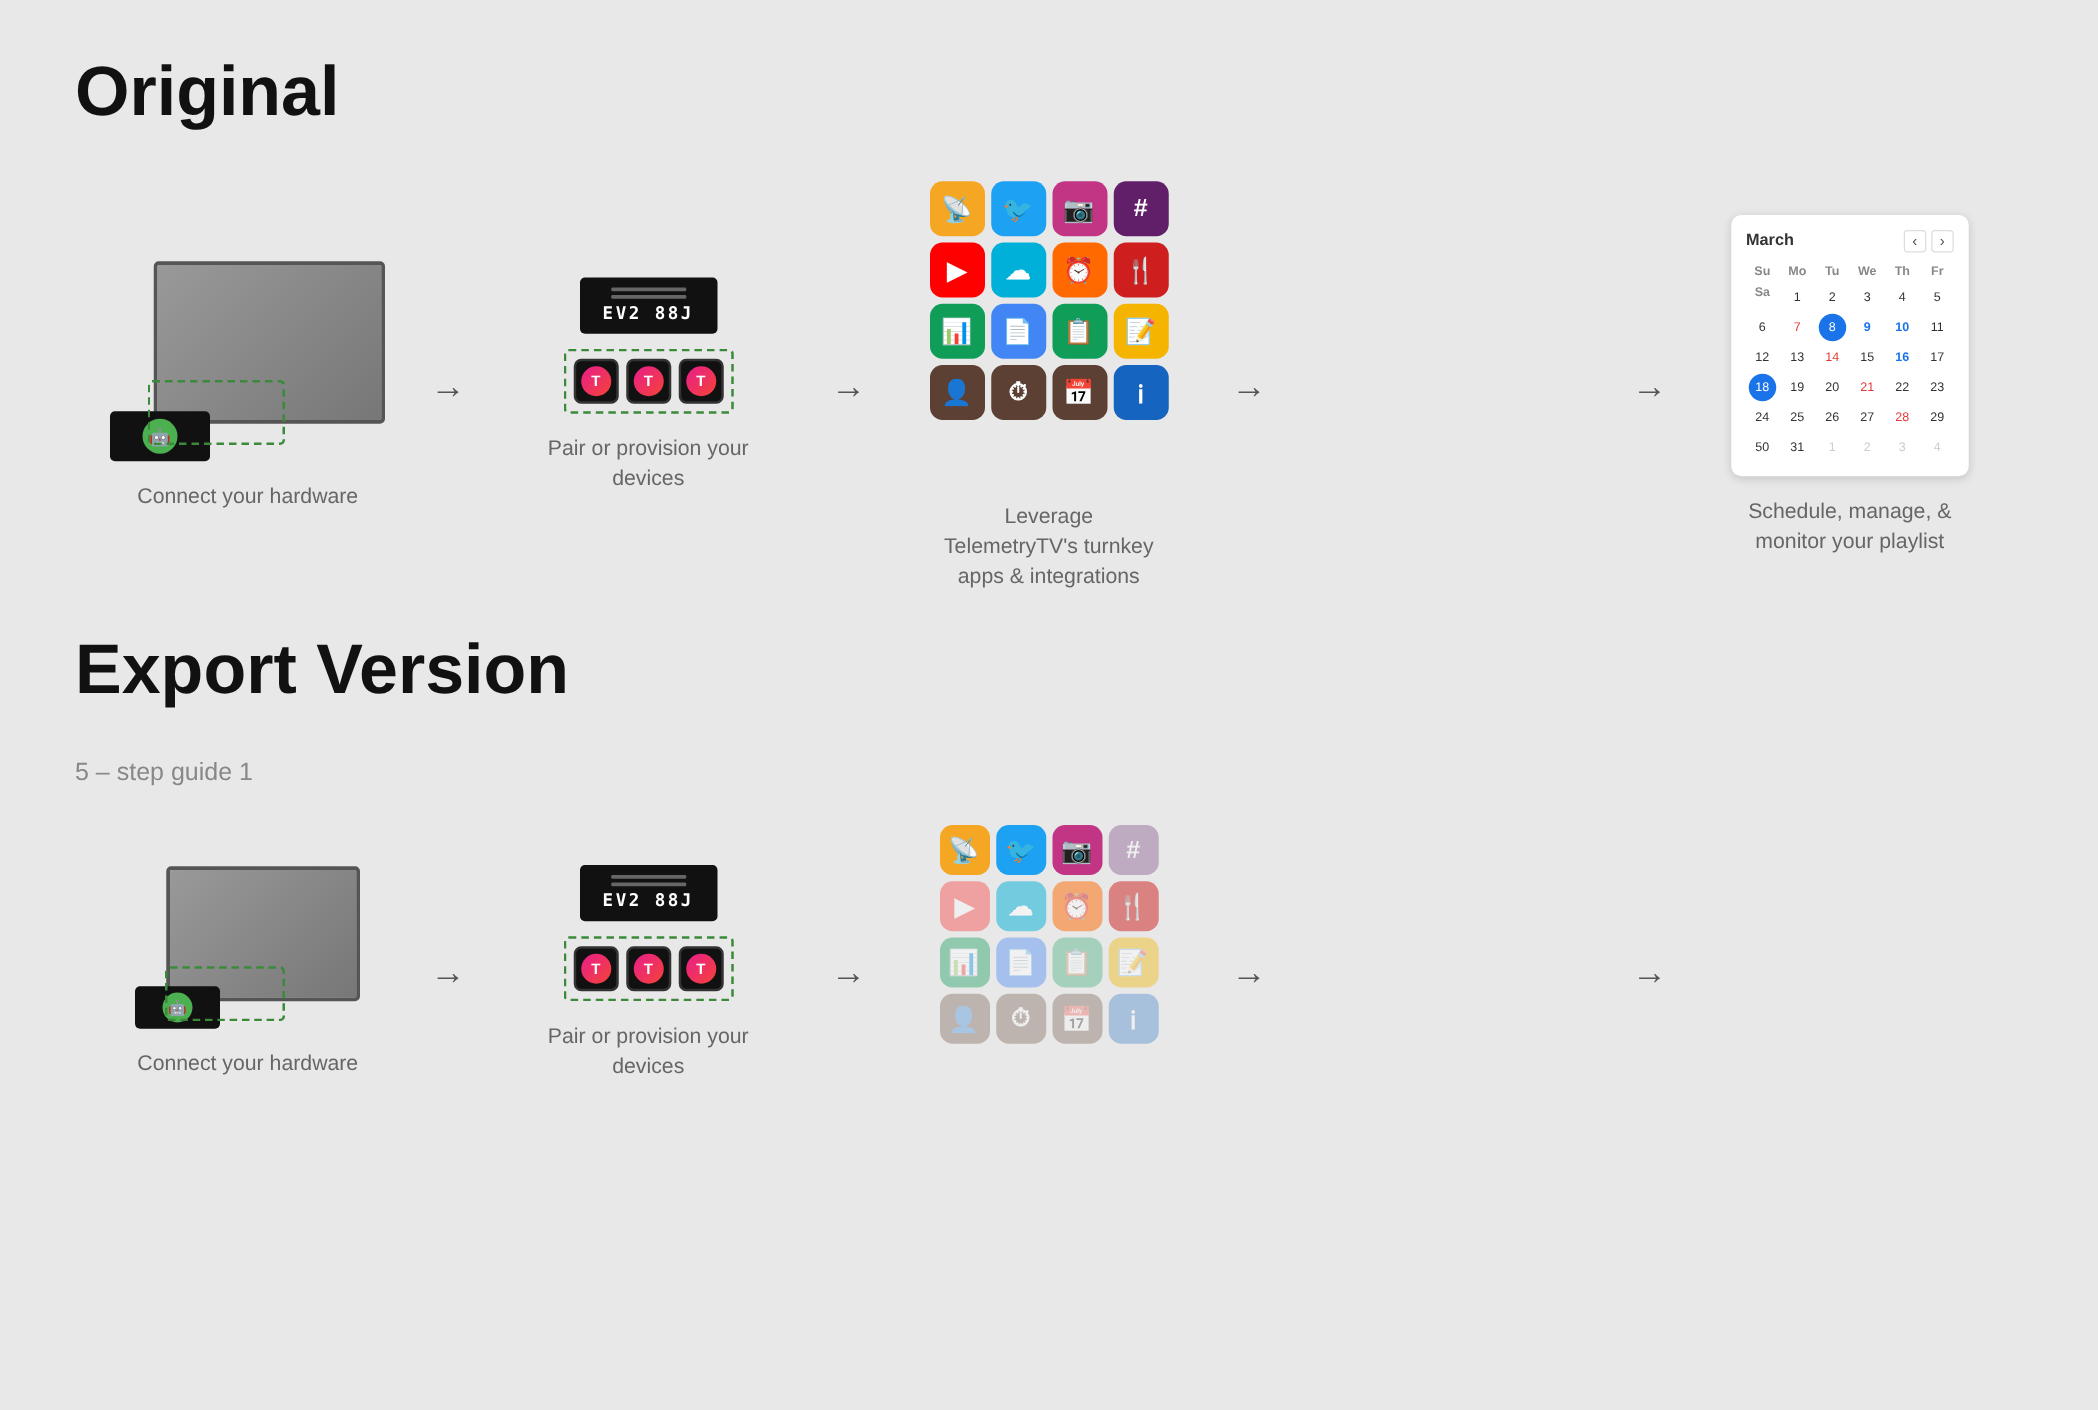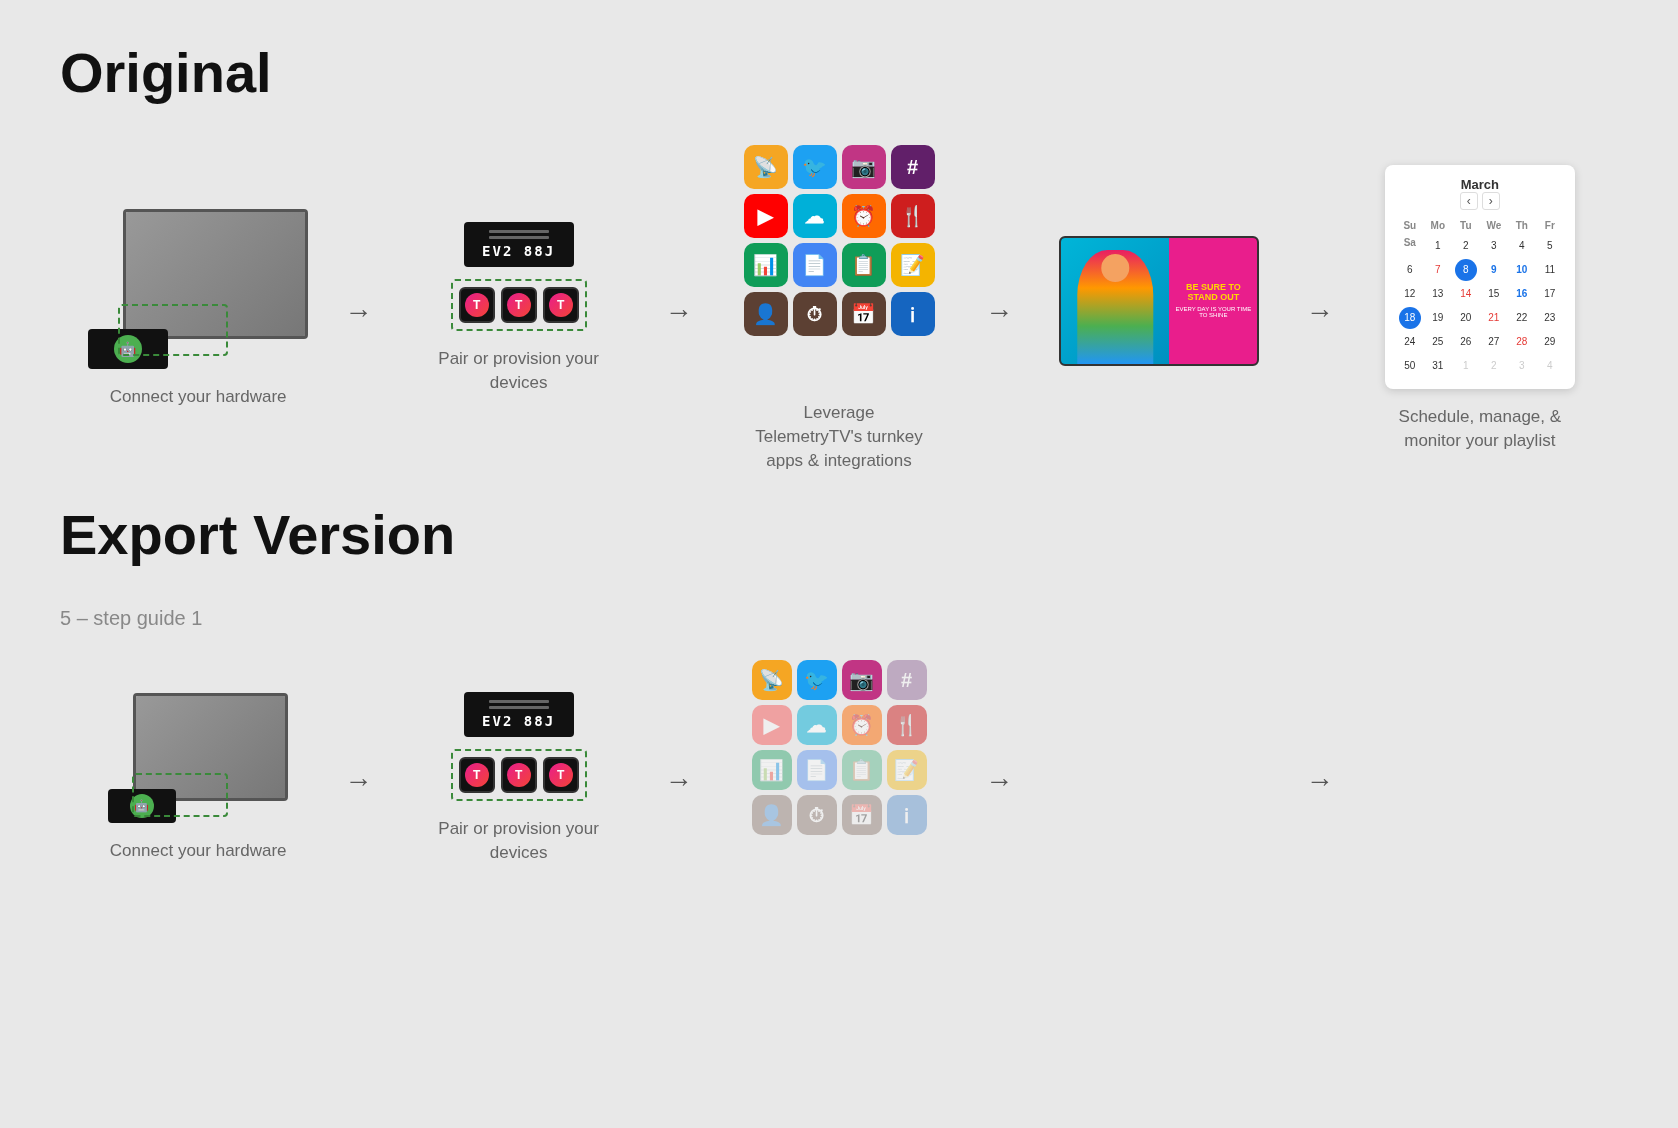--- a/index.html
+++ b/index.html
@@ -247,23 +247,22 @@
       background: white;
       border-radius: 8px;
       padding: 12px;
       width: 190px;
       box-shadow: 0 2px 8px rgba(0,0,0,0.15);
       font-size: 11px;
     }
     .cal-header {
       display: flex;
       justify-content: space-between;
-      align-items: center;
+      align-items: flex-start;
       margin-bottom: 8px;
-      flex-direction: column;
     }
     .cal-month {
       font-size: 13px;
       font-weight: 600;
       color: #333;
     }
     .cal-nav {
       display: flex;
       gap: 4px;
     }
@@ -445,36 +444,20 @@
         <div class="app-icon" style="background:#5c4033;">📅</div>
         <div class="app-icon" style="background:#1565c0;">ℹ</div>
       </div>
     </div>
     <div class="step-label">Leverage TelemetryTV's turnkey apps &amp; integrations</div>
   </div>
 
   <div class="arrow">→</div>
 
   <div class="flow-step">
-    <div class="step-visual">
-      <div class="content-preview">
-        <div class="content-left">
-
-          <div style="position:relative; width:100%; height:100%; overflow:hidden;">
-            <div style="position:absolute; bottom:0; left:50%; transform:translateX(-50%); width:70%; height:90%; background:linear-gradient(180deg,#e91e63,#ff9800,#4caf50,#2196f3); border-radius:40% 40% 0 0; display:flex; align-items:flex-start; justify-content:center; padding-top:8px;">
-              <div style="width:28px; height:28px; background:#f4a261; border-radius:50%; position:absolute; top:4px;"></div>
-            </div>
-          </div>
-        </div>
-        <div class="content-right">
-          <div class="be-sure-text">BE SURE TO STAND OUT</div>
-          <div class="sub-text">EVERY DAY IS YOUR TIME TO SHINE</div>
-        </div>
-      </div>
-    </div>
   </div>
 
   <div class="arrow">→</div>
 
   <div class="flow-step">
     <div class="step-visual">
       <div class="calendar-widget">
         <div class="cal-header">
           <span class="cal-month">March</span>
           <div class="cal-nav">

